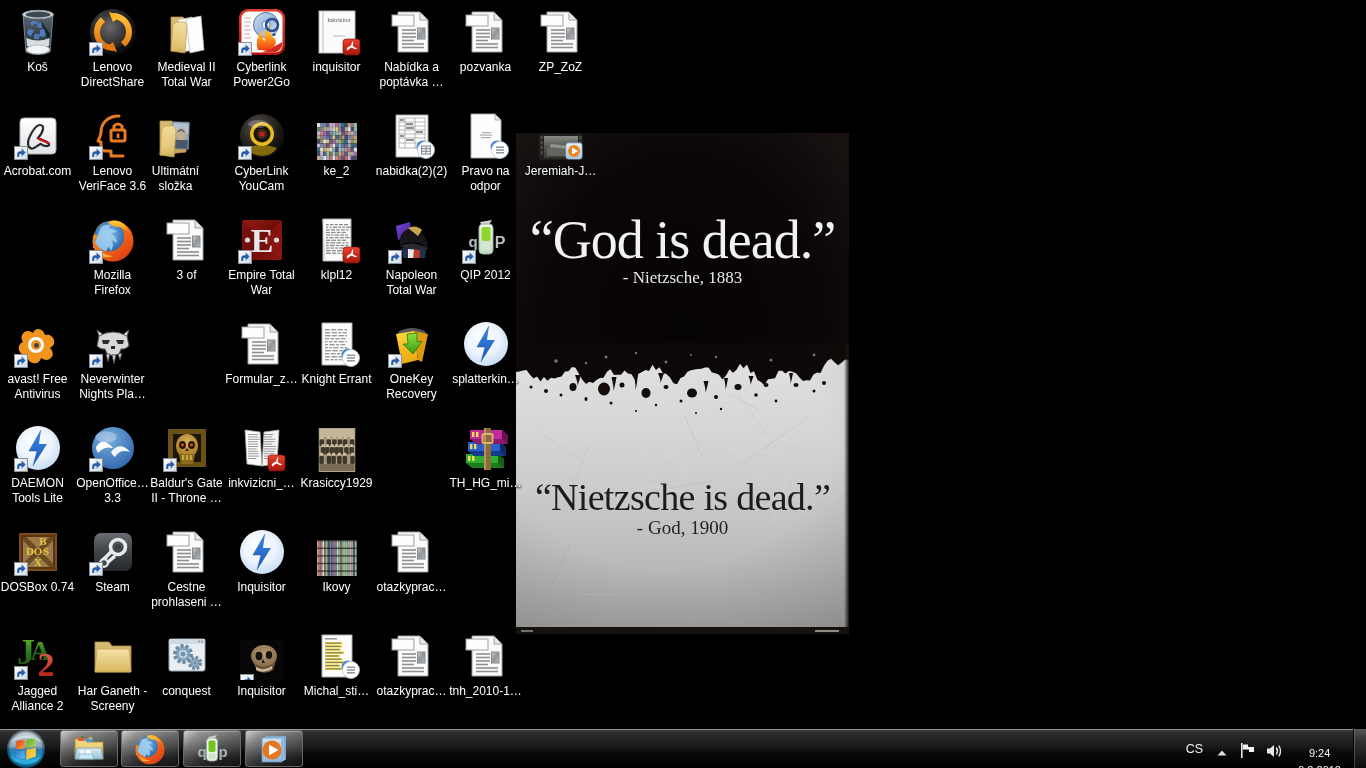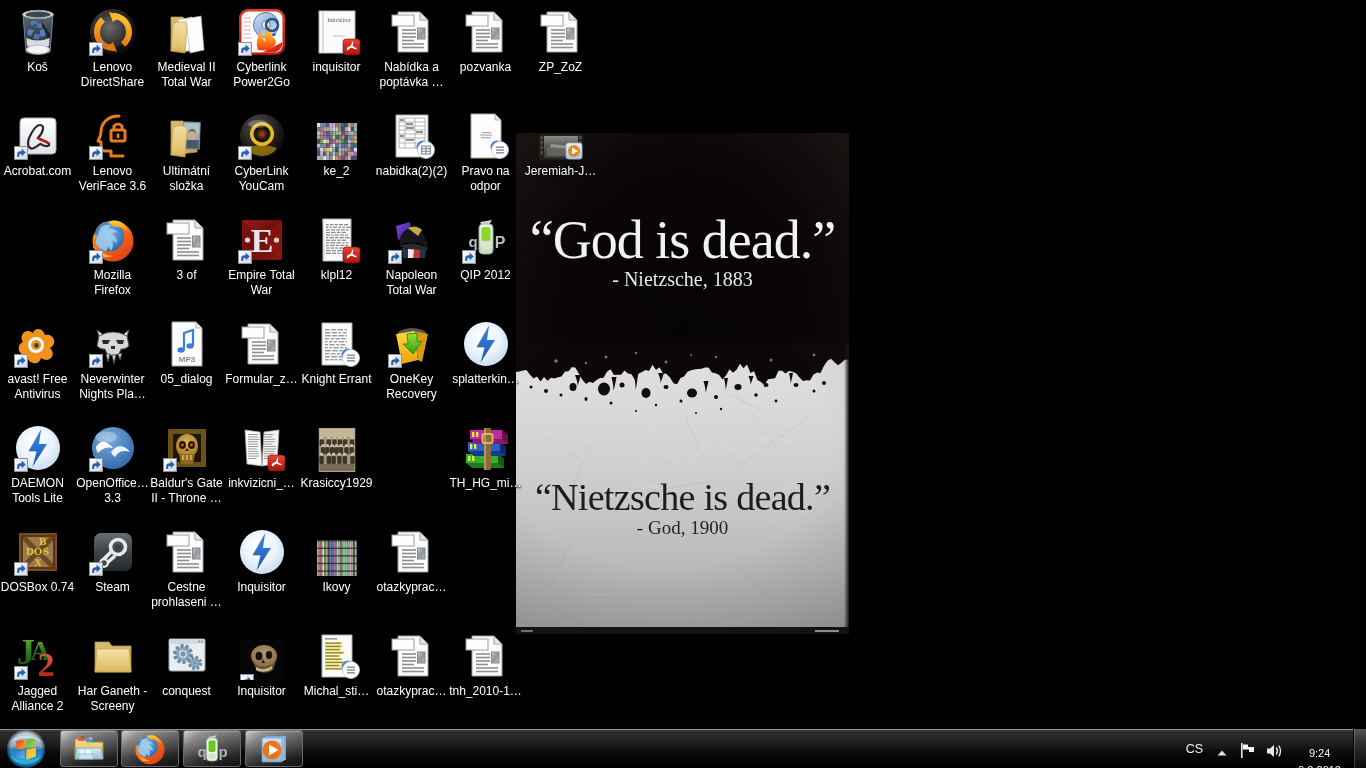--- a/index.html
+++ b/index.html
@@ -272,21 +272,21 @@
       <div style="position:absolute;left:198px;top:319px;width:54px;height:1px;background:#ffffff;opacity:0.10;transform:rotate(20deg)"></div>
       <div style="position:absolute;left:65px;top:461px;width:34px;height:1px;background:#ffffff;opacity:0.13;transform:rotate(2deg)"></div>
       <div style="position:absolute;left:269px;top:369px;width:86px;height:1px;background:#ffffff;opacity:0.10;transform:rotate(-41deg)"></div>
       <div style="position:absolute;left:91px;top:358px;width:50px;height:1px;background:#ffffff;opacity:0.15;transform:rotate(-15deg)"></div>
       <div style="position:absolute;left:19px;top:433px;width:50px;height:1px;background:#7a7a7a;opacity:0.13;transform:rotate(-66deg)"></div>
       <div style="position:absolute;left:218px;top:449px;width:39px;height:1px;background:#7a7a7a;opacity:0.09;transform:rotate(48deg)"></div>
       <div style="position:absolute;left:27px;top:342px;width:68px;height:1px;background:#7a7a7a;opacity:0.09;transform:rotate(-68deg)"></div>
       <div style="position:absolute;left:238px;top:320px;width:30px;height:1px;background:#ffffff;opacity:0.12;transform:rotate(10deg)"></div>
       <div style="position:absolute;left:172px;top:488px;width:66px;height:1px;background:#ffffff;opacity:0.06;transform:rotate(6deg)"></div>
   <div class="pq" style="top:80px;font-size:54px;letter-spacing:-1px;color:#f2f2f2">“God is dead.”</div>
-  <div class="pq" style="top:136px;font-size:20px;color:#e8e8e8">- Nietzsche, 1883</div>
+  <div class="pq" style="top:136px;font-size:17px;color:#e8e8e8">- Nietzsche, 1883</div>
   <div class="pq" style="top:345px;font-size:38px;letter-spacing:-0.7px;color:#1c1c1c">“Nietzsche is dead.”</div>
   <div class="pq" style="top:385px;font-size:19px;color:#222">- God, 1900</div>
   <div style="position:absolute;right:0;top:210px;width:5px;height:291px;background:linear-gradient(90deg,rgba(20,18,16,0) 0%,rgba(25,22,20,0.55) 55%,#141210 100%)"></div>
       <div style="position:absolute;left:0;top:210px;width:333px;height:284px;background:radial-gradient(ellipse 90% 80% at 45% 35%, rgba(0,0,0,0) 55%, rgba(40,38,36,0.2) 100%)"></div>
       <div id="poster-foot">
         <div style="position:absolute;left:5px;top:2.5px;width:12px;height:2.5px;background:#8a8780;opacity:0.8"></div>
         <div style="position:absolute;right:10px;top:2.5px;width:24px;height:2.5px;background:#b9b5ae;opacity:0.75"></div>
       </div>
 </div>
 
@@ -459,21 +459,21 @@
     <path d="M25 18 L25 14 Q29 10 33 14 L33 18" fill="none" stroke="#e87b1e" stroke-width="3"></path>
     <rect x="27.6" y="21.5" width="2.8" height="4.5" fill="#e87b1e"></rect>
     <g transform="translate(0,34)">
             <rect x="0.5" y="0.5" width="13" height="13" fill="url(#scg)" stroke="#8b9198"></rect>
 <path d="M3.2 11 L3.2 8.2 Q3.2 5.2 6.6 5.2 L7.6 5.2 L7.6 2.6 L11.6 6.6 L7.6 10.6 L7.6 8 L6.4 8 Q5.2 8 5.2 9.4 L5.2 11 Z" fill="#2a5fad"></path>
           </g>
         </svg>
       </div>
       <div class="cap">Lenovo<br>VeriFace 3.6</div>
     </div>
-    <div class="cell" style="left:149px;top:112px">
+    <div class="cell" style="left:138px;top:112px">
       <div class="ig">
         <svg width="48" height="48" viewBox="0 0 48 48" style="">
     <path d="M8 9 L20 9 L23 13 L34 13 L34 40 L8 43 Z" fill="url(#fldback)" stroke="#b68d4c" stroke-width="0.8"></path>
     <g>
       <rect x="20" y="10" width="17" height="27" fill="#96a8b8" stroke="#6a7a88" stroke-width="0.6" transform="rotate(2 28 23)"></rect>
       <rect x="21" y="11.5" width="15" height="10" fill="#b3c2ce" transform="rotate(2 28 23)"></rect>
       <ellipse cx="29" cy="22" rx="5" ry="6.5" fill="#c3af94" transform="rotate(2 28 23)"></ellipse>
       <path d="M25.5 21 Q29 17 32.5 21 L32.5 19 Q29 15 25.5 19 Z" fill="#5a6a78" transform="rotate(2 28 23)"></path>
       <rect x="21" y="28" width="15" height="8.5" fill="#46586a" transform="rotate(2 28 23)"></rect>
     </g>
@@ -905,33 +905,20 @@
       <path d="M29 34 L31 40 L33 33 Z"></path>
     </g>
     <g transform="translate(0,34)">
             <rect x="0.5" y="0.5" width="13" height="13" fill="url(#scg)" stroke="#8b9198"></rect>
 <path d="M3.2 11 L3.2 8.2 Q3.2 5.2 6.6 5.2 L7.6 5.2 L7.6 2.6 L11.6 6.6 L7.6 10.6 L7.6 8 L6.4 8 Q5.2 8 5.2 9.4 L5.2 11 Z" fill="#2a5fad"></path>
           </g>
         </svg>
       </div>
       <div class="cap">Neverwinter<br>Nights Pla…</div>
     </div>
-    <div class="cell" style="left:149px;top:320px">
-      <div class="ig">
-        <svg width="48" height="48" viewBox="0 0 48 48" style="">
-    <path d="M9 2 L33 2 L39 8 L39 46 L9 46 Z" fill="#fdfdfd" stroke="#a5a5a5" stroke-width="1"></path>
-    <path d="M33 2 L33 8 L39 8 Z" fill="#e8e8e8" stroke="#a5a5a5" stroke-width="0.8"></path>
-    <path d="M21 30 L21 13 L30 10 L30 26" fill="none" stroke="#3a7edb" stroke-width="2.2"></path>
-    <ellipse cx="18" cy="30" rx="3.6" ry="2.8" fill="#3a7edb"></ellipse>
-    <ellipse cx="27" cy="26" rx="3.6" ry="2.8" fill="#3a7edb"></ellipse>
-    <text x="24" y="42" font-family="Liberation Sans" font-size="8" font-weight="bold" fill="#8a8a8a" text-anchor="middle">MP3</text>
-    </svg>
-      </div>
-      <div class="cap">05_dialog</div>
-    </div>
     <div class="cell" style="left:224px;top:320px">
       <div class="ig">
         <svg width="48" height="48" viewBox="0 0 48 48" style="">
     <path d="M10 4 L32 4 L40 12 L40 44 L10 44 Z" fill="#fbfbfb" stroke="#9aa0a5" stroke-width="1"></path>
     <path d="M32 4 L32 12 L40 12 Z" fill="#e8e8e8" stroke="#9aa0a5" stroke-width="1"></path>
     <rect x="4" y="7" width="22" height="11" fill="#fefefe" stroke="#9aa0a5" stroke-width="1"></rect>
     <g stroke="#8f8f8f" stroke-width="1.6">
       <line x1="14" y1="22" x2="28" y2="22"></line>
             <line x1="14" y1="25.5" x2="28" y2="25.5"></line>
       <line x1="14" y1="29" x2="28" y2="29"></line>

